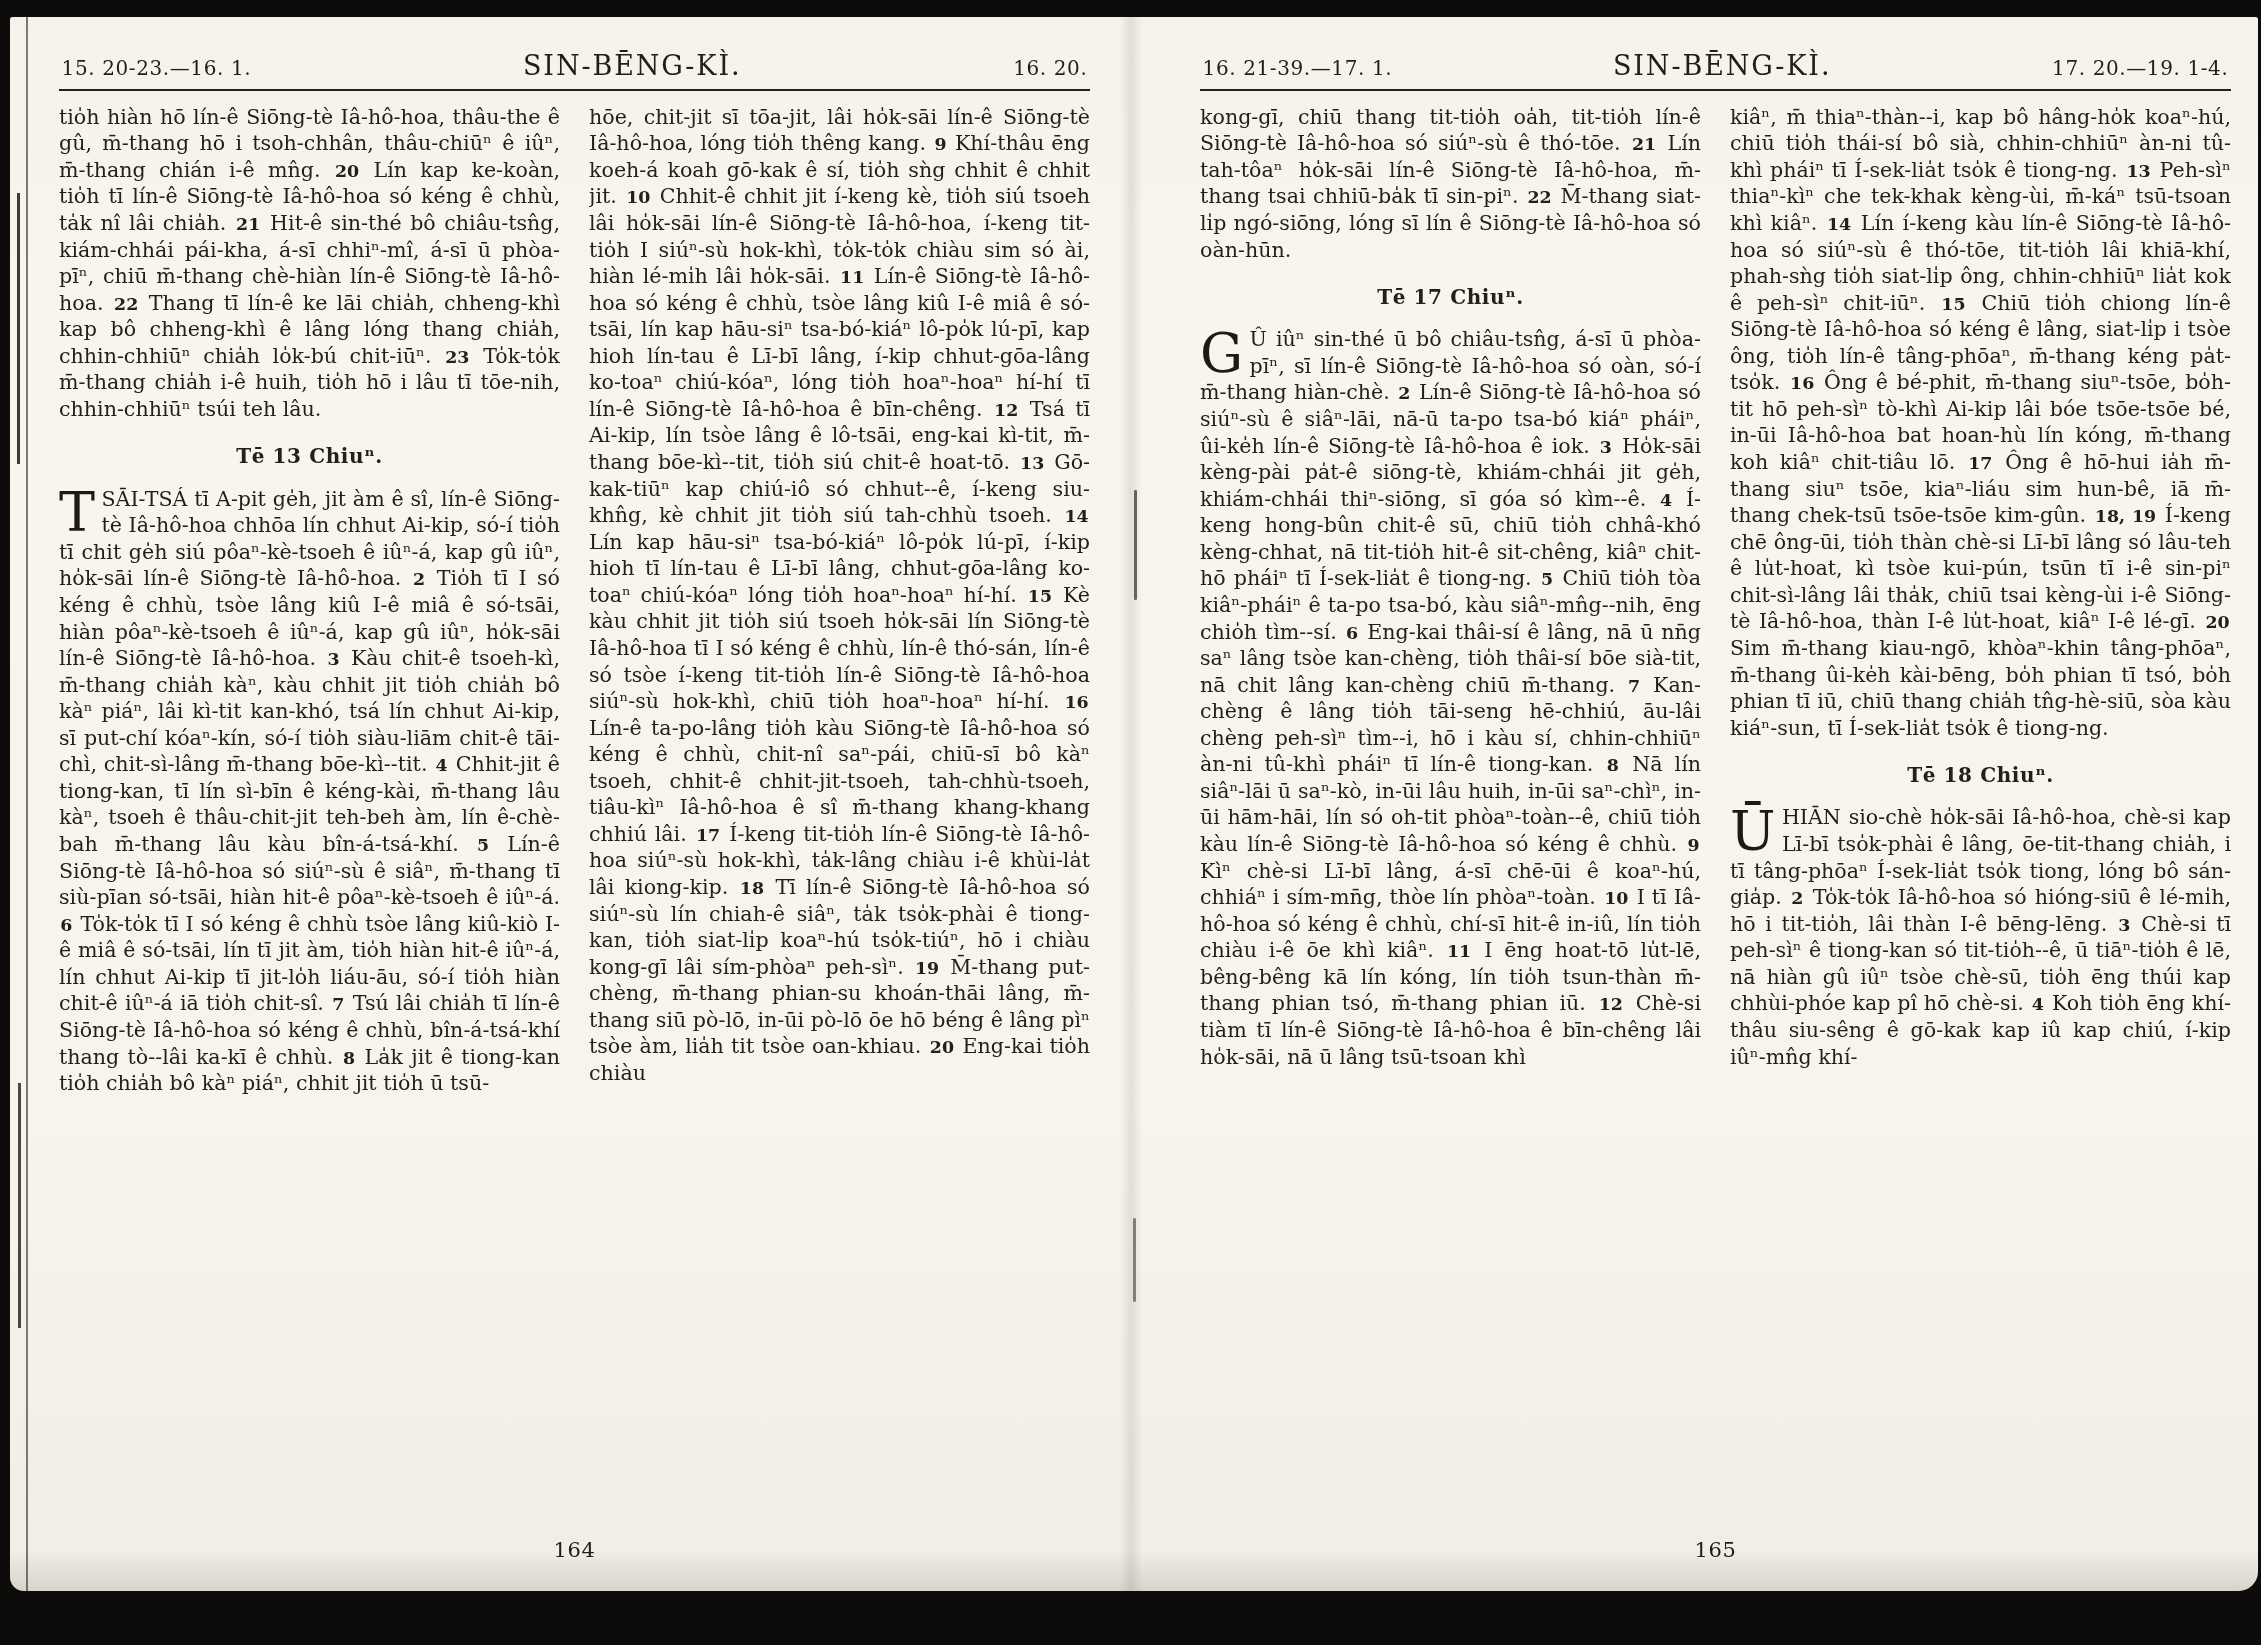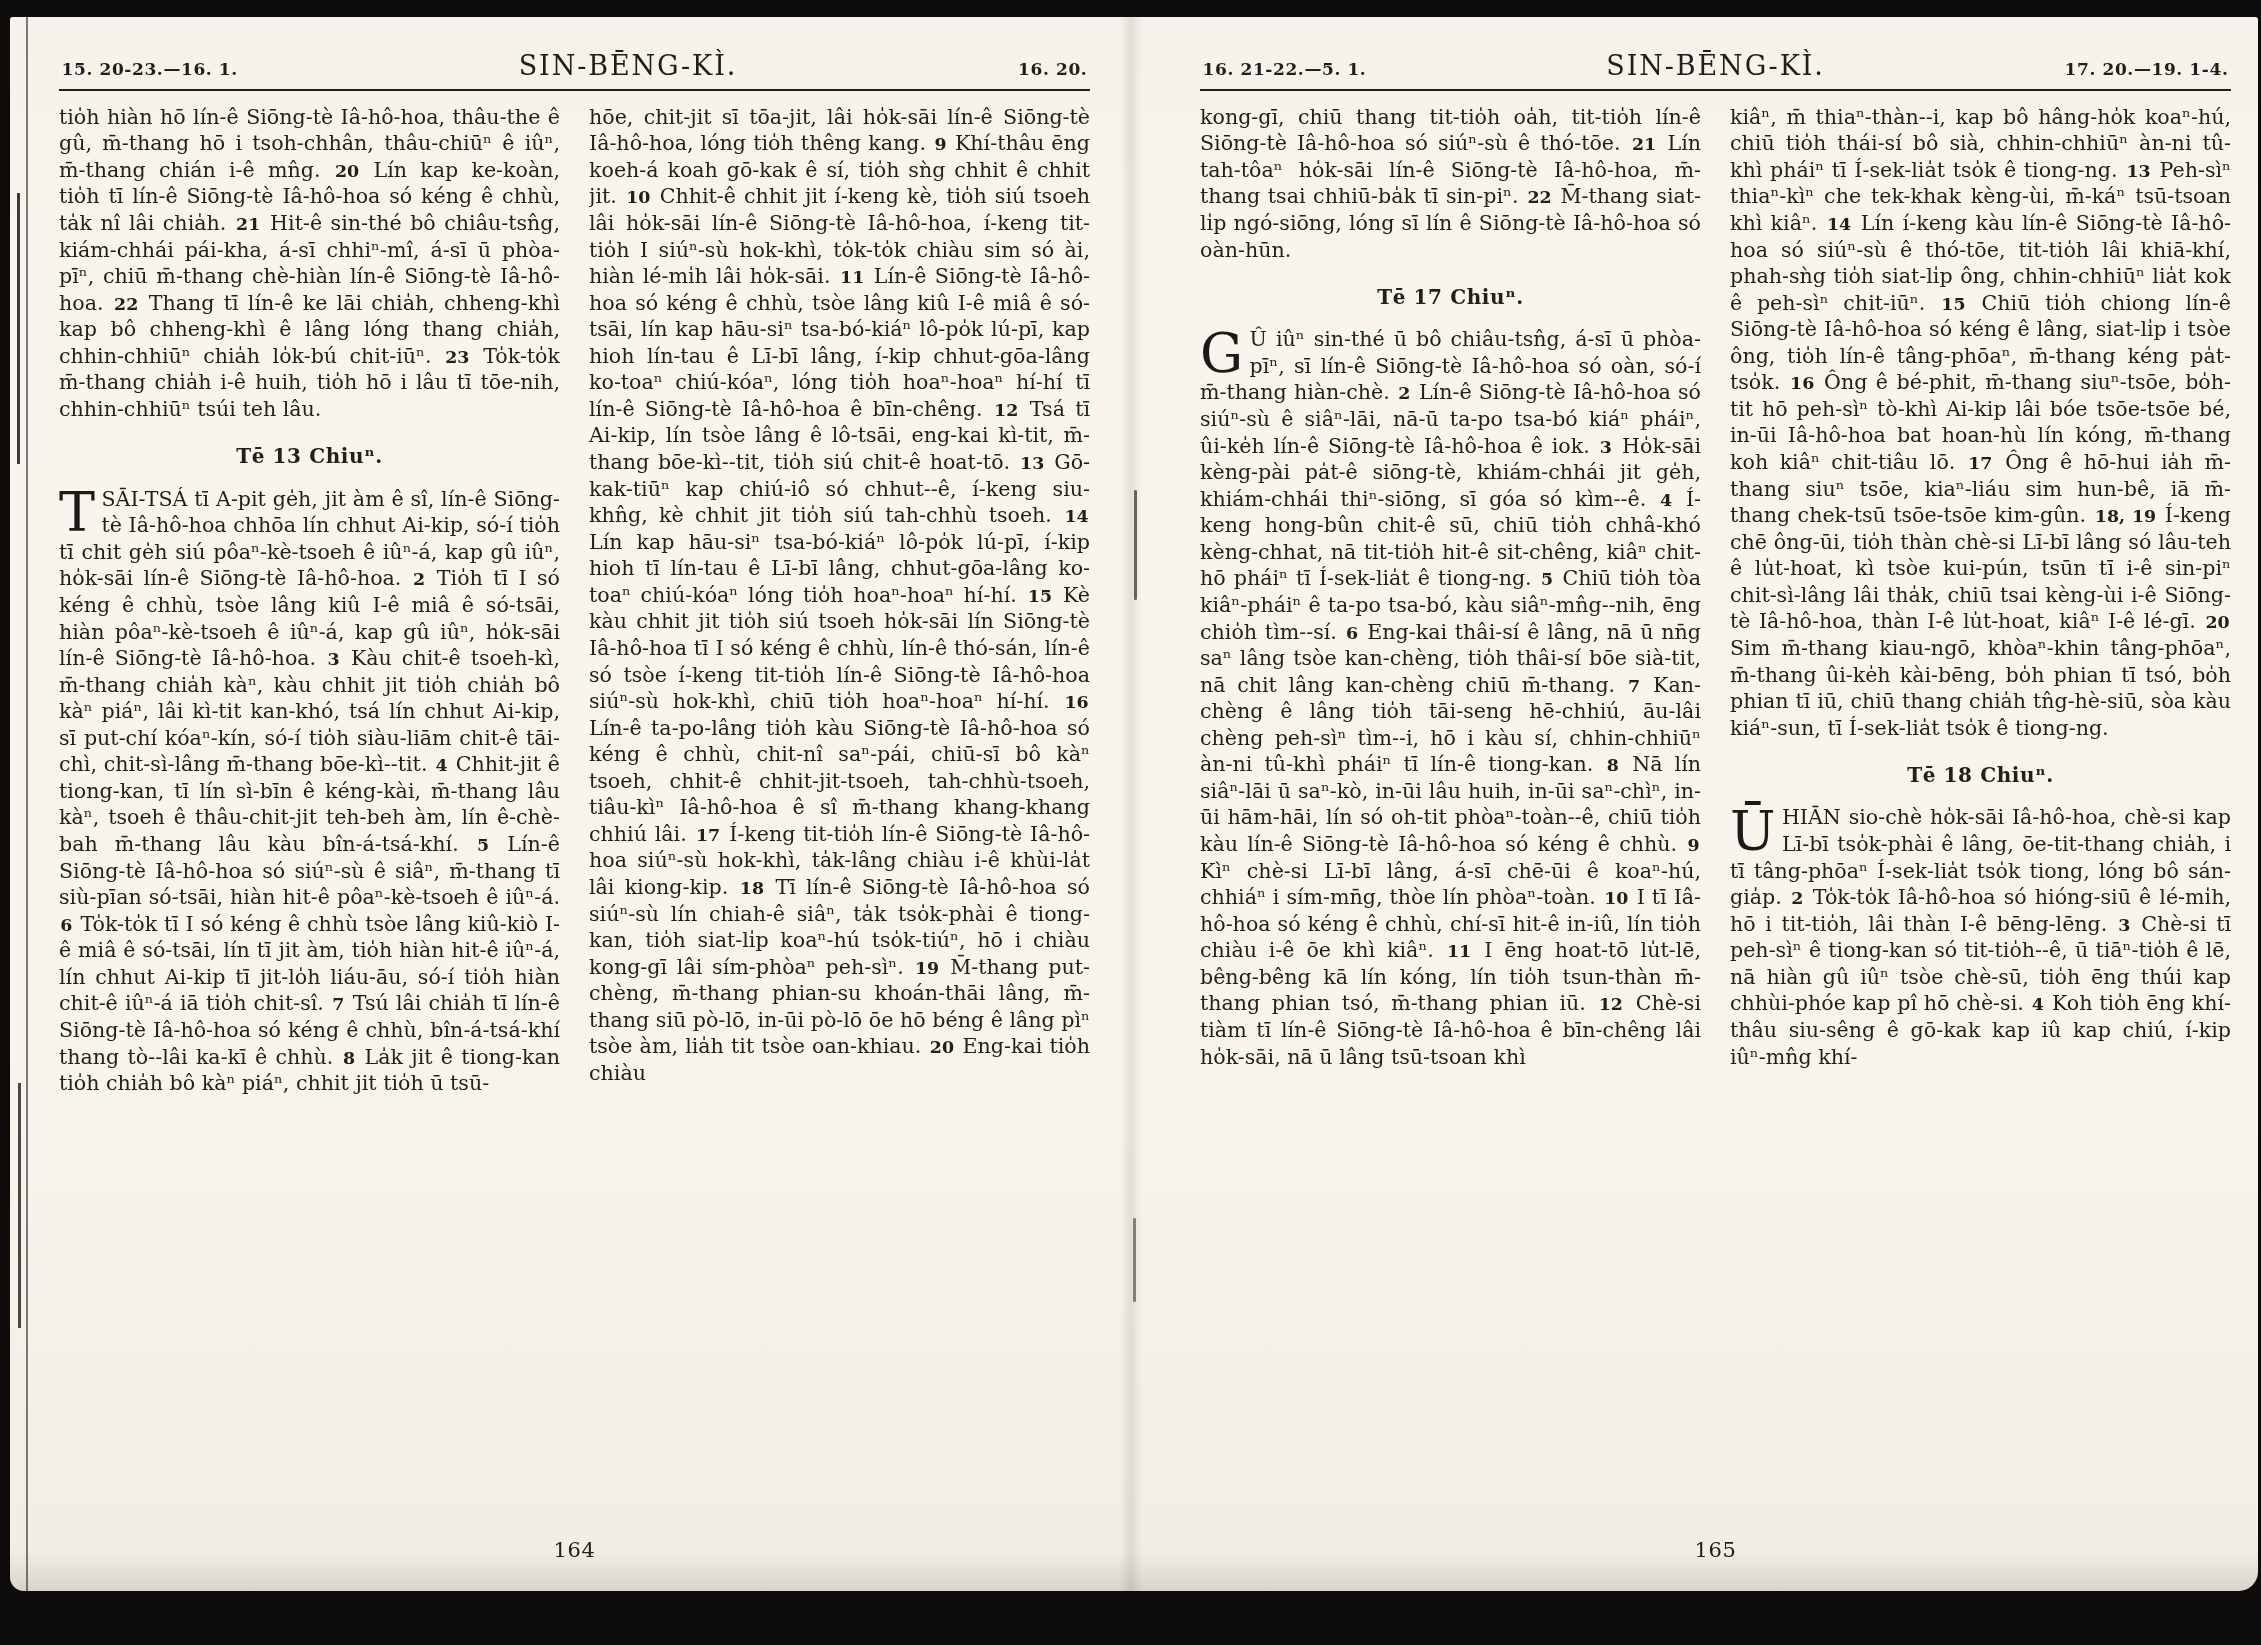--- a/index.html
+++ b/index.html
@@ -40,21 +40,21 @@
     background:rgba(30,26,22,.5); border-radius:1.3px;
   }
   .page { position:absolute; top:50px; width:1031px; height:1512px; display:flex; flex-direction:column; }
   .page.left  { left:59px;  }
   .page.right { left:1200px; }
   .page-header {
     display:flex; justify-content:space-between; align-items:baseline;
     padding:0 2.6px 7.7px 2.6px;
     border-bottom:2.6px solid #241f1a;
   }
-  .header-ref   { font-size:17px; font-weight:bold; letter-spacing:0.6px; white-space:nowrap; }
+  .header-ref   { font-size:20px; font-weight:normal; letter-spacing:0.6px; white-space:nowrap; }
   .header-title { font-size:27px; font-weight:normal; letter-spacing:1.9px; white-space:nowrap; }
   .columns { flex:1 1 auto; display:flex; gap:29px; padding-top:13px; overflow:hidden; }
   .col {
     flex:1 1 0; font-size:20.6px; line-height:1.29; text-align:justify;
     overflow:hidden; color:#23201a;
     text-rendering:optimizeLegibility;
   }
   .body-para { margin:0; }
   .chapter-heading {
     text-align:center; font-weight:bold; font-size:20px;
@@ -98,21 +98,21 @@
       </div>
     <div class="col">
         <p class="body-para">hōe, chit-jit sī tōa-jit, lâi ho̍k-sāi lín-ê Siōng-tè Iâ-hô-hoa, lóng tio̍h thêng kang. <span class="vn">9</span> Khí-thâu ēng koeh-á koah gō-kak ê sí, tio̍h sǹg chhit ê chhit jit. <span class="vn">10</span> Chhit-ê chhit jit í-keng kè, tio̍h siú tsoeh lâi ho̍k-sāi lín-ê Siōng-tè Iâ-hô-hoa, í-keng tit-tio̍h I siúⁿ-sù hok-khì, to̍k-to̍k chiàu sim só ài, hiàn lé-mi̍h lâi ho̍k-sāi. <span class="vn">11</span> Lín-ê Siōng-tè Iâ-hô-hoa só kéng ê chhù, tsòe lâng kiû I-ê miâ ê só-tsāi, lín kap hāu-siⁿ tsa-bó-kiáⁿ lô-po̍k lú-pī, kap hioh lín-tau ê Lī-bī lâng, í-kip chhut-gōa-lâng ko-toaⁿ chiú-kóaⁿ, lóng tio̍h hoaⁿ-hoaⁿ hí-hí tī lín-ê Siōng-tè Iâ-hô-hoa ê bīn-chêng. <span class="vn">12</span> Tsá tī Ai-kip, lín tsòe lâng ê lô-tsāi, eng-kai kì-tit, m̄-thang bōe-kì--tit, tio̍h siú chit-ê hoat-tō. <span class="vn">13</span> Gō-kak-tiūⁿ kap chiú-iô só chhut--ê, í-keng siu-khn̂g, kè chhit jit tio̍h siú tah-chhù tsoeh. <span class="vn">14</span> Lín kap hāu-siⁿ tsa-bó-kiáⁿ lô-po̍k lú-pī, í-kip hioh tī lín-tau ê Lī-bī lâng, chhut-gōa-lâng ko-toaⁿ chiú-kóaⁿ lóng tio̍h hoaⁿ-hoaⁿ hí-hí. <span class="vn">15</span> Kè kàu chhit jit tio̍h siú tsoeh ho̍k-sāi lín Siōng-tè Iâ-hô-hoa tī I só kéng ê chhù, lín-ê thó-sán, lín-ê só tsòe í-keng tit-tio̍h lín-ê Siōng-tè Iâ-hô-hoa siúⁿ-sù hok-khì, chiū tio̍h hoaⁿ-hoaⁿ hí-hí. <span class="vn">16</span> Lín-ê ta-po-lâng tio̍h kàu Siōng-tè Iâ-hô-hoa só kéng ê chhù, chit-nî saⁿ-pái, chiū-sī bô kàⁿ tsoeh, chhit-ê chhit-jit-tsoeh, tah-chhù-tsoeh, tiâu-kìⁿ Iâ-hô-hoa ê sî m̄-thang khang-khang chhiú lâi. <span class="vn">17</span> Í-keng tit-tio̍h lín-ê Siōng-tè Iâ-hô-hoa siúⁿ-sù hok-khì, ta̍k-lâng chiàu i-ê khùi-la̍t lâi kiong-kip. <span class="vn">18</span> Tī lín-ê Siōng-tè Iâ-hô-hoa só siúⁿ-sù lín chiah-ê siâⁿ, ta̍k tso̍k-phài ê tiong-kan, tio̍h siat-li̍p koaⁿ-hú tso̍k-tiúⁿ, hō i chiàu kong-gī lâi sím-phòaⁿ peh-sìⁿ. <span class="vn">19</span> M̄-thang put-chèng, m̄-thang phian-su khoán-thāi lâng, m̄-thang siū pò-lō, in-ūi pò-lō ōe hō béng ê lâng pìⁿ tsòe àm, lia̍h tit tsòe oan-khiau. <span class="vn">20</span> Eng-kai tio̍h chiàu</p>
       </div>
   </div>
   <div class="page-number">164</div>
 </section>
 
 <section class="page right">
   <header class="page-header">
-    <span class="header-ref">16. 21-22.—5. 1.</span>
+    <span class="header-ref">16. 21-39.—17. 1.</span>
     <span class="header-title">SIN-BĒNG-KÌ.</span>
     <span class="header-ref">17. 20.—19. 1-4.</span>
   </header>
   <div class="columns">
     <div class="col">
         <p class="body-para">kong-gī, chiū thang tit-tio̍h oa̍h, tit-tio̍h lín-ê Siōng-tè Iâ-hô-hoa só siúⁿ-sù ê thó-tōe. <span class="vn">21</span> Lín tah-tôaⁿ ho̍k-sāi lín-ê Siōng-tè Iâ-hô-hoa, m̄-thang tsai chhiū-ba̍k tī sin-piⁿ. <span class="vn">22</span> M̄-thang siat-li̍p ngó-siōng, lóng sī lín ê Siōng-tè Iâ-hô-hoa só oàn-hūn.</p>
         <div class="chapter-heading">Tē 17 Chiuⁿ.</div>
         <p class="body-para has-dropcap"><span class="dropcap">G</span>Û iûⁿ sin-thé ū bô chiâu-tsn̂g, á-sī ū phòa-pīⁿ, sī lín-ê Siōng-tè Iâ-hô-hoa só oàn, só-í m̄-thang hiàn-chè. <span class="vn">2</span> Lín-ê Siōng-tè Iâ-hô-hoa só siúⁿ-sù ê siâⁿ-lāi, nā-ū ta-po tsa-bó kiáⁿ pháiⁿ, ûi-ke̍h lín-ê Siōng-tè Iâ-hô-hoa ê iok. <span class="vn">3</span> Ho̍k-sāi kèng-pài pa̍t-ê siōng-tè, khiám-chhái jit ge̍h, khiám-chhái thiⁿ-siōng, sī góa só kìm--ê. <span class="vn">4</span> Í-keng hong-bûn chit-ê sū, chiū tio̍h chhâ-khó kèng-chhat, nā tit-tio̍h hit-ê sit-chêng, kiâⁿ chit-hō pháiⁿ tī Í-sek-lia̍t ê tiong-ng. <span class="vn">5</span> Chiū tio̍h tòa kiâⁿ-pháiⁿ ê ta-po tsa-bó, kàu siâⁿ-mn̂g--nih, ēng chio̍h tìm--sí. <span class="vn">6</span> Eng-kai thâi-sí ê lâng, nā ū nn̄g saⁿ lâng tsòe kan-chèng, tio̍h thâi-sí bōe sià-tit, nā chit lâng kan-chèng chiū m̄-thang. <span class="vn">7</span> Kan-chèng ê lâng tio̍h tāi-seng hē-chhiú, āu-lâi chèng peh-sìⁿ tìm--i, hō i kàu sí, chhin-chhiūⁿ àn-ni tû-khì pháiⁿ tī lín-ê tiong-kan. <span class="vn">8</span> Nā lín siâⁿ-lāi ū saⁿ-kò, in-ūi lâu huih, in-ūi saⁿ-chìⁿ, in-ūi hām-hāi, lín só oh-tit phòaⁿ-toàn--ê, chiū tio̍h kàu lín-ê Siōng-tè Iâ-hô-hoa só kéng ê chhù. <span class="vn">9</span> Kìⁿ chè-si Lī-bī lâng, á-sī chē-ūi ê koaⁿ-hú, chhiáⁿ i sím-mn̄g, thòe lín phòaⁿ-toàn. <span class="vn">10</span> I tī Iâ-hô-hoa só kéng ê chhù, chí-sī hit-ê in-iû, lín tio̍h chiàu i-ê ōe khì kiâⁿ. <span class="vn">11</span> I ēng hoat-tō lu̍t-lē, bêng-bêng kā lín kóng, lín tio̍h tsun-thàn m̄-thang phian tsó, m̄-thang phian iū. <span class="vn">12</span> Chè-si tiàm tī lín-ê Siōng-tè Iâ-hô-hoa ê bīn-chêng lâi ho̍k-sāi, nā ū lâng tsū-tsoan khì</p>
       </div>
     <div class="col">

